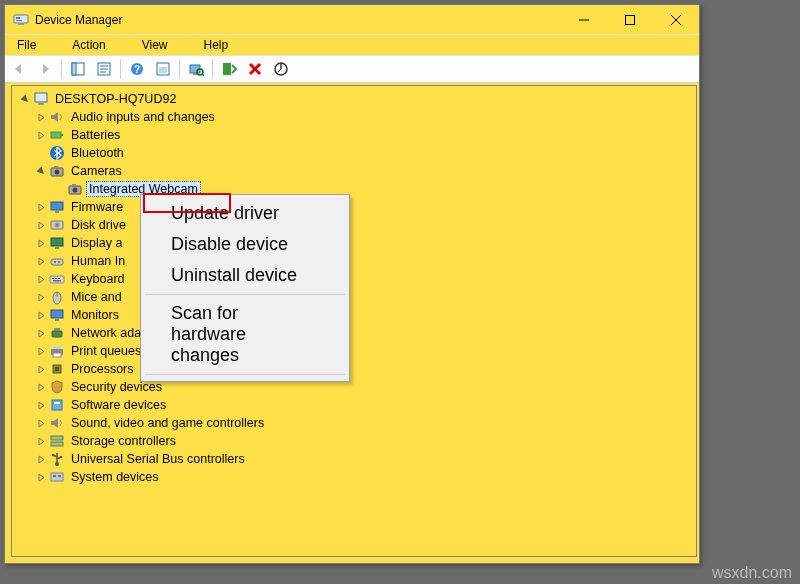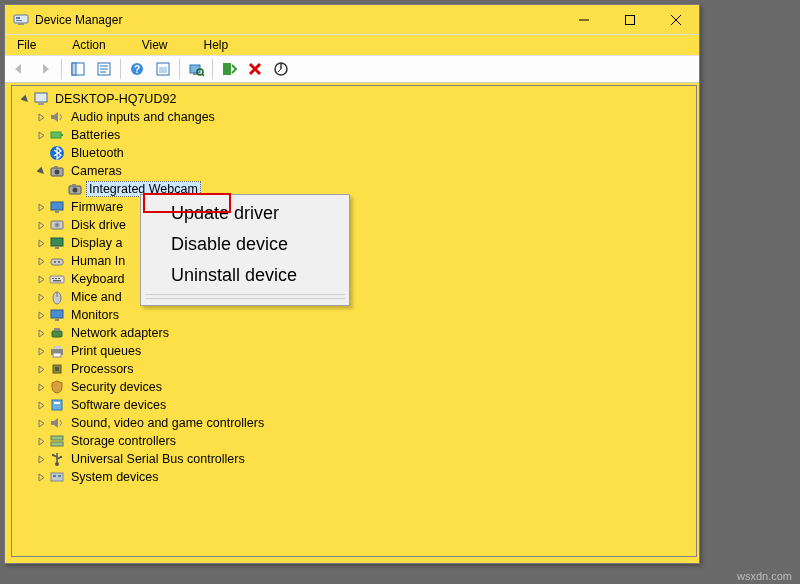--- a/index.html
+++ b/index.html
@@ -26,21 +26,21 @@
 .lbl { padding:1px 3px; }
 .lbl.sel { background:#cce8ff; border:1px dotted #666; padding:0 2px; }
 .indent0 { padding-left:6px; }
 .indent1 { padding-left:22px; }
 .indent2 { padding-left:40px; }
 .ctxmenu { position:absolute; background:#f0f0f0; border:1px solid #a0a0a0; box-shadow:3px 3px 3px rgba(0,0,0,0.2); padding:3px 2px; font-size:18px; }
 .ctxitem { padding:5px 30px 5px 28px; cursor:default; }
 .ctxsep { height:1px; background:#d0d0d0; margin:3px 2px; }
 .ctxitem.strong { font-weight:bold; }
 .highlight-box { position:absolute; border:2px solid #d00; pointer-events:none; }
-.watermark { position:absolute; right:8px; bottom:2px; font-size:11px; color:#bbb; }
+.watermark { position:absolute; right:8px; bottom:2px; font-size:16px; color:#bbb; }
 </style>
 </head>
 <body>
 
 <div class="window">
 
   <div class="titlebar">
     <span class="icon">
       <svg viewBox="0 0 16 16">
           <rect x="1" y="3" width="14" height="8" rx="1" fill="#dfe7ef" stroke="#5a7aa0"></rect>
@@ -461,18 +461,19 @@
         <span class="lbl">System devices</span>
       </div>
     </div>
 </div>
 
 <div class="ctxmenu" style="left:140px; top:194px; width:210px;">
   <div class="ctxitem">Update driver</div>
   <div class="ctxitem">Disable device</div>
   <div class="ctxitem">Uninstall device</div>
   <div class="ctxsep"></div>
+  <div class="ctxitem">Scan for hardware changes</div>
   <div class="ctxsep"></div>
 </div>
 
 <div class="highlight-box" style="left:143px; top:193px; width:88px; height:20px;"></div>
 
 <div class="watermark">wsxdn.com</div>
 
 </body></html>

